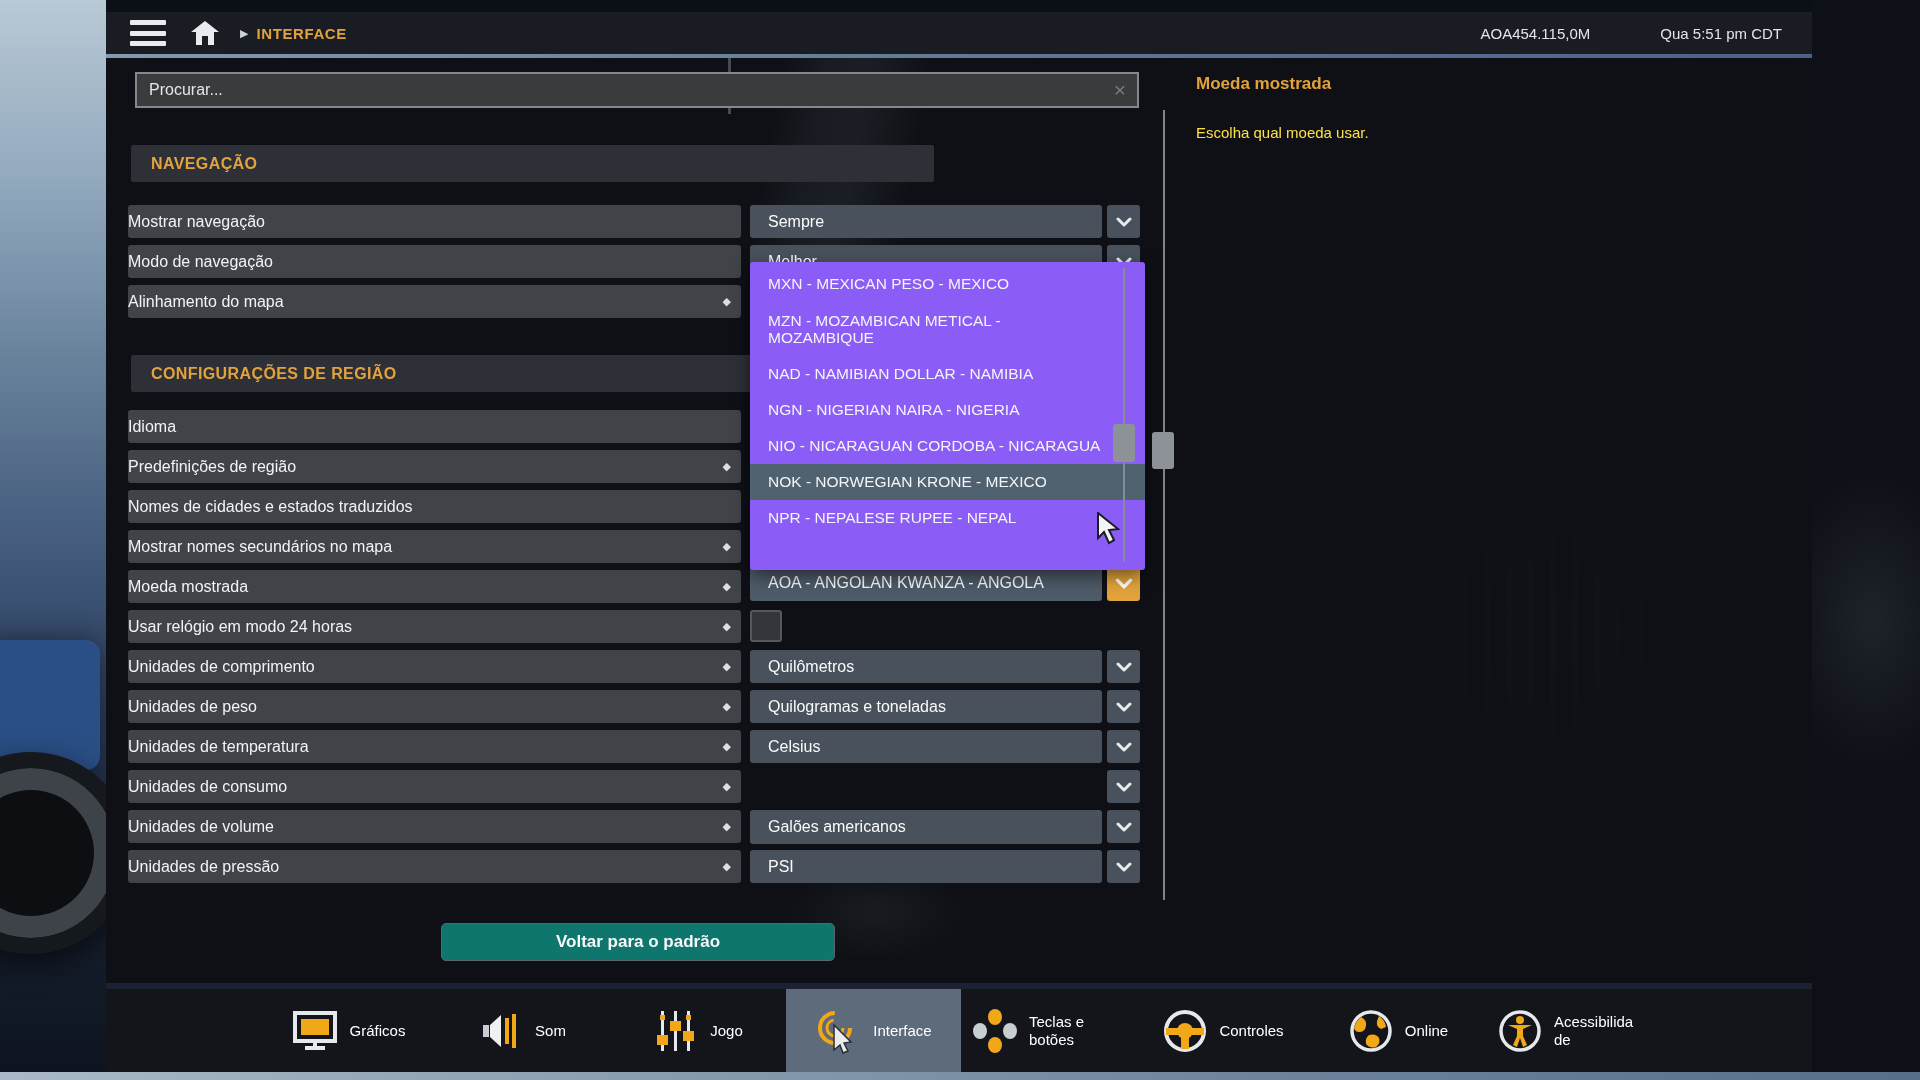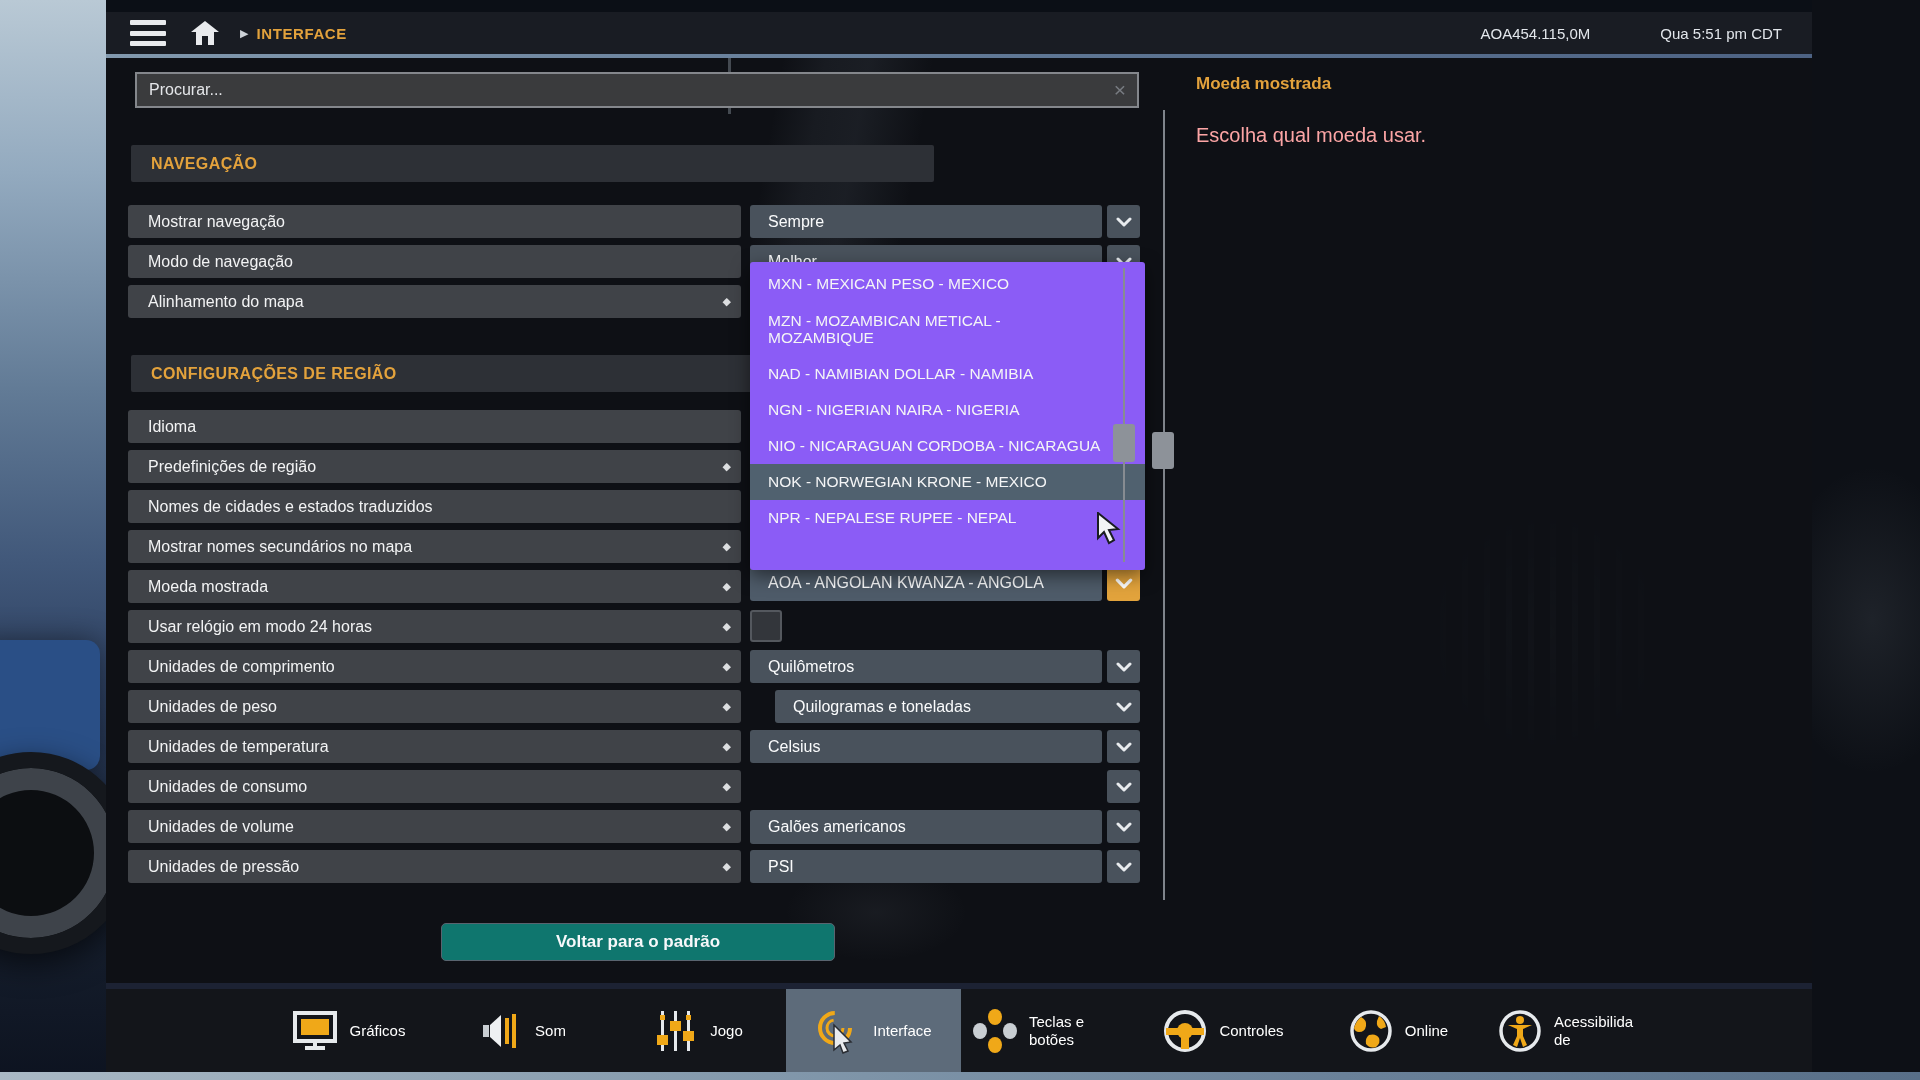--- a/index.html
+++ b/index.html
@@ -41,42 +41,42 @@
   .ghost-pipe{left:622px;top:30px;width:3px;height:72px;background:rgba(170,182,196,.35);}
 
   
   .search{left:29px;top:60px;width:1004px;height:36px;background:#3a3b3d;border:2px solid #84878c;box-sizing:border-box;display:flex;align-items:center;}
   .search input{flex:1;background:transparent;border:none;outline:none;color:#eceef0;font-size:16px;padding-left:12px;font-family:inherit;}
   .search input::placeholder{color:#e4e6e9;opacity:1;}
   .search .clear{width:34px;text-align:center;color:#787c82;font-size:21px;cursor:pointer;}
 
   .sec-header{left:25px;width:803px;height:37px;background:#2d3036;color:#e3a23c;font-weight:bold;font-size:16px;line-height:37px;padding-left:20px;box-sizing:border-box;letter-spacing:.4px;border-radius:2px;}
 
-  .row{left:22px;width:613px;height:33px;background:#404348;border-radius:3px;color:#f2f3f4;font-size:16px;line-height:33px;padding-left:20px;box-sizing:border-box;cursor:pointer;}
+  .row{left:22px;width:613px;height:33px;background:#404348;border-radius:3px;color:#f2f3f4;font-size:16px;line-height:33px;box-sizing:border-box;cursor:pointer;}
   .row .dia{position:absolute;right:10px;top:0;font-size:11px;color:#dcdee0;}
 
   .dd-val{width:352px;height:33px;background:#49525c;border-radius:3px;color:#fafbfc;font-size:16px;line-height:33px;padding-left:18px;box-sizing:border-box;cursor:pointer;}
   .dd-btn{left:1001px;width:33px;height:33px;background:#49525c;border-radius:3px;display:flex;align-items:center;justify-content:center;cursor:pointer;}
   .dd-val.sel{background:#4e5b69;height:36px;line-height:36px;}
   .dd-btn.active{background:#e2a33c;height:36px;}
 
   .checkbox{left:644px;width:32px;height:32px;background:#33363b;border:2px solid #54585e;border-radius:3px;box-sizing:border-box;cursor:pointer;}
 
   .list{left:644px;top:250px;width:395px;height:308px;background:#8b5cf6;border-radius:3px;z-index:5;box-shadow:0 6px 18px rgba(0,0,0,.5);padding-top:4px;box-sizing:border-box;}
   .list .item{position:relative;padding:0 38px 0 18px;color:#f4f5f6;font-size:15.5px;display:flex;align-items:center;height:36px;cursor:pointer;line-height:1.1;}
   .list .item.tall{height:54px;}
   .list .item.hl{background:#50616f;}
   .list-track{position:absolute;right:20px;top:6px;width:2px;height:294px;background:#878c92;}
   .list-thumb{position:absolute;right:10px;top:162px;width:22px;height:38px;background:#8d9299;border-radius:3px;cursor:grab;}
 
   .scroll-track{left:1057px;top:98px;width:2px;height:790px;background:#7f848b;}
   .scroll-thumb{left:1046px;top:420px;width:22px;height:37px;background:#8d9299;border-radius:3px;cursor:grab;z-index:6;}
 
   .help-title{left:1090px;top:62px;color:#e3a23c;font-size:17px;font-weight:bold;}
-  .help-body{left:1090px;top:112px;color:#fca5a5;font-size:20px;}
+  .help-body{left:1090px;top:112px;color:#fde047;font-size:15px;}
 
   .reset-btn{left:335px;top:911px;width:394px;height:38px;background:#0f766e;border:1px solid #59646f;border-radius:5px;color:#f6f8fa;font-weight:bold;font-size:17px;display:flex;align-items:center;justify-content:center;cursor:pointer;box-sizing:border-box;}
 
   .divider{left:0;top:971px;width:1706px;height:6px;background:#1c2233;}
   .navbar{left:0;top:977px;width:1706px;height:83px;background:#13151a;}
   .nav-items{position:absolute;left:155px;top:0;height:83px;display:flex;}
   .nav-item{width:175px;height:83px;display:flex;align-items:center;justify-content:center;gap:12px;cursor:pointer;}
   .nav-item.active{background:#5d6b7a;}
   .nav-label{color:#ffffff;font-size:15px;line-height:1.15;max-width:95px;}
   .chev{display:block;}
@@ -160,21 +160,21 @@
     <div class="abs row" style="top:758px"><span>Unidades de consumo</span><span class="dia" style="line-height:33px">◆</span></div>
     <div class="abs row" style="top:798px"><span>Unidades de volume</span><span class="dia" style="line-height:33px">◆</span></div>
     <div class="abs row" style="top:838px"><span>Unidades de pressão</span><span class="dia" style="line-height:33px">◆</span></div>
 
     <div class="abs dd-val" style="left:644px;top:638px">Quilômetros</div>
     <div class="abs dd-btn" style="top:638px">
         <svg class="chev" width="16" height="10" viewBox="0 0 16 10">
           <polyline points="2,2 8,8 14,2" fill="none" stroke="#e8ebee" stroke-width="3" stroke-linecap="round" stroke-linejoin="round"></polyline>
         </svg>
       </div>
-    <div class="abs dd-val" style="left:669px;top:678px">Quilogramas e toneladas</div>
+    <div class="abs dd-val" style="left:644px;top:678px">Quilogramas e toneladas</div>
     <div class="abs dd-btn" style="top:678px">
         <svg class="chev" width="16" height="10" viewBox="0 0 16 10">
           <polyline points="2,2 8,8 14,2" fill="none" stroke="#e8ebee" stroke-width="3" stroke-linecap="round" stroke-linejoin="round"></polyline>
         </svg>
       </div>
     <div class="abs dd-val" style="left:644px;top:718px">Celsius</div>
     <div class="abs dd-btn" style="top:718px">
         <svg class="chev" width="16" height="10" viewBox="0 0 16 10">
           <polyline points="2,2 8,8 14,2" fill="none" stroke="#e8ebee" stroke-width="3" stroke-linecap="round" stroke-linejoin="round"></polyline>
         </svg>

